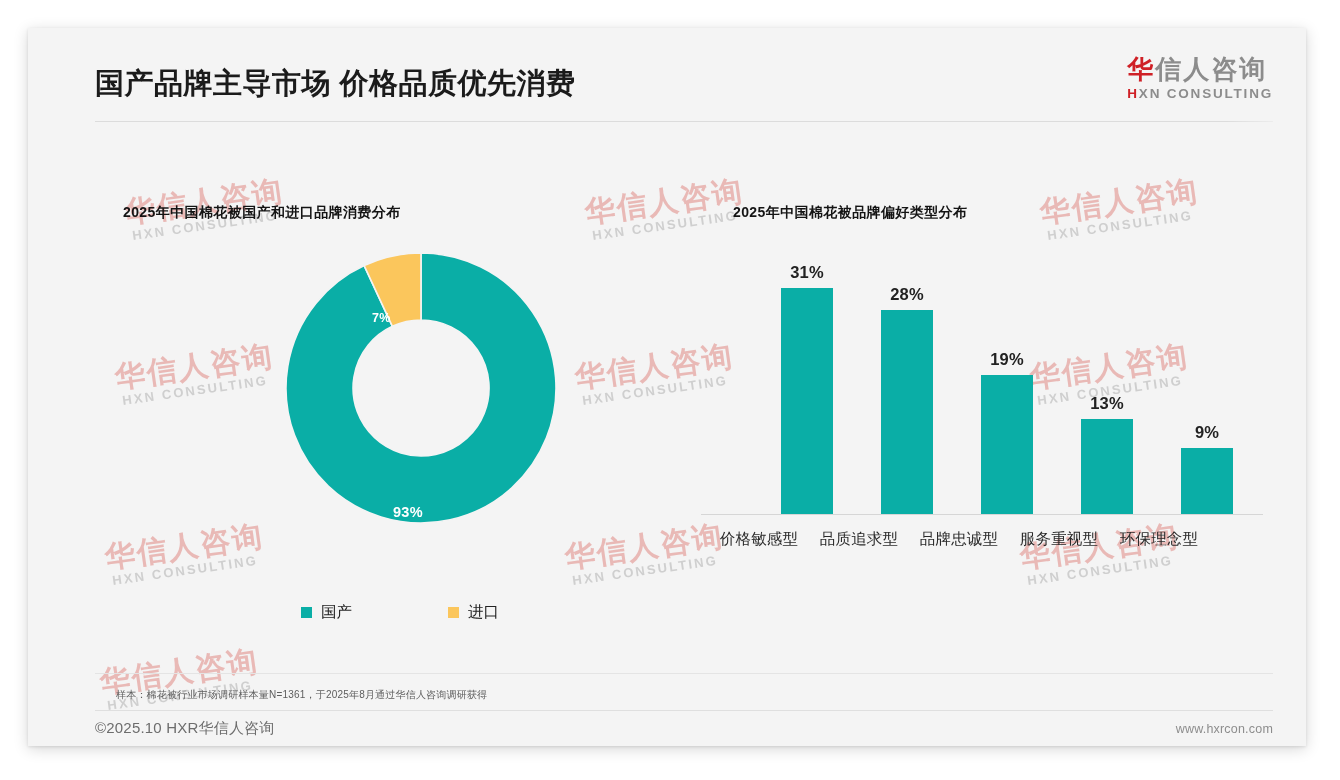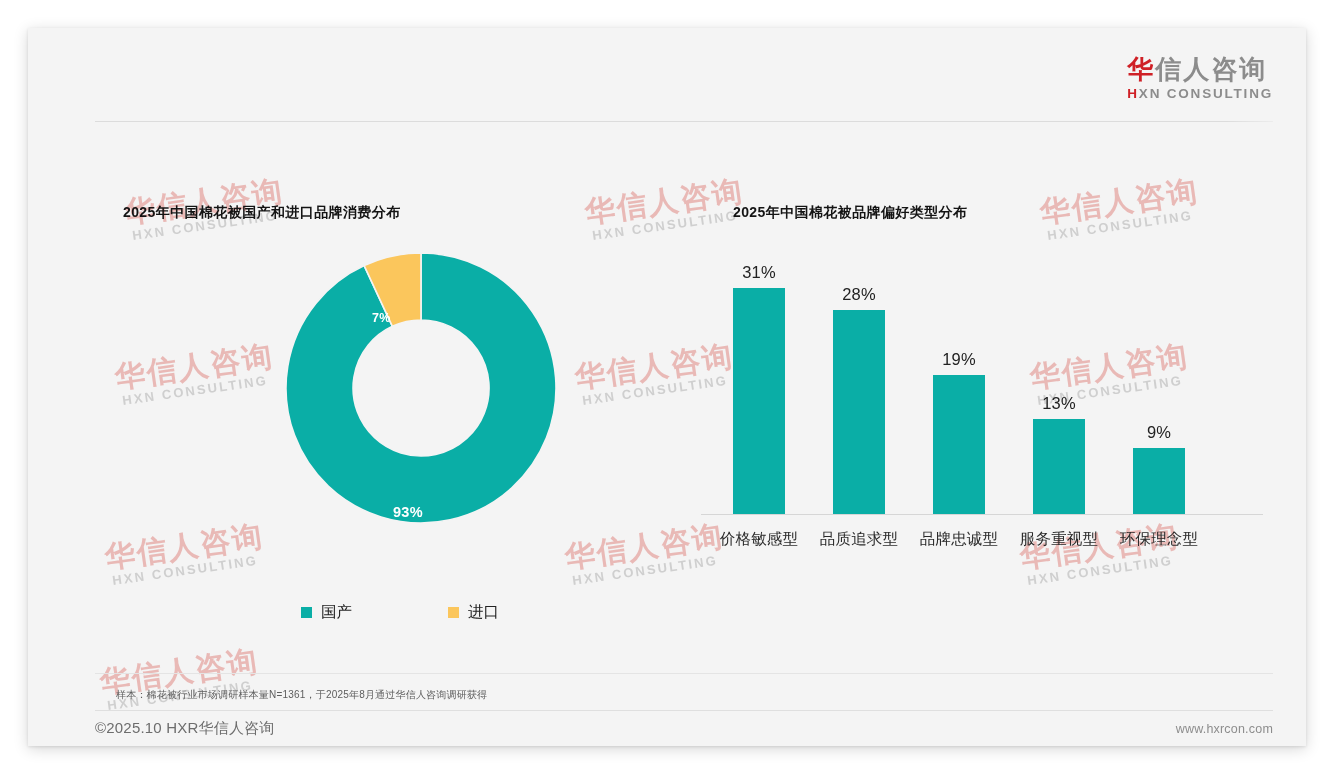--- a/index.html
+++ b/index.html
@@ -150,21 +150,22 @@
     margin-top: 30px;
     width: 580px;
     height: 320px;
   }
   .bar-plot {
     position: absolute;
     left: 16px; bottom: 58px;
     width: 548px; height: 262px;
     display: flex;
     align-items: flex-end;
-    justify-content: flex-start;
+    justify-content: flex-end;
+    font-weight: bold;
   }
   .bar-col {
     width: 100px;
     height: 100%;
     position: relative;
     display: flex;
     flex-direction: column;
     justify-content: flex-end;
     align-items: center;
   }
@@ -270,20 +271,21 @@
         <span class="wm-en">HXN CONSULTING</span>
       </div>
 
       <div class="wm" style="left:70px;  top:640px;">
         <span class="wm-cn">华信人咨询</span>
         <span class="wm-en">HXN CONSULTING</span>
       </div>
     </div>
 
     <div class="header">
+      <div class="page-title">国产品牌主导市场 价格品质优先消费</div>
       <div class="logo">
         <div class="logo-cn"><span class="hua">华</span><span>信人咨询</span></div>
         <div class="logo-en"><span class="h">H</span><span>XN CONSULTING</span></div>
       </div>
       <div class="header-rule"></div>
     </div>
 
     <div class="panel panel-left">
       <div class="chart-title">2025年中国棉花被国产和进口品牌消费分布</div>
 

